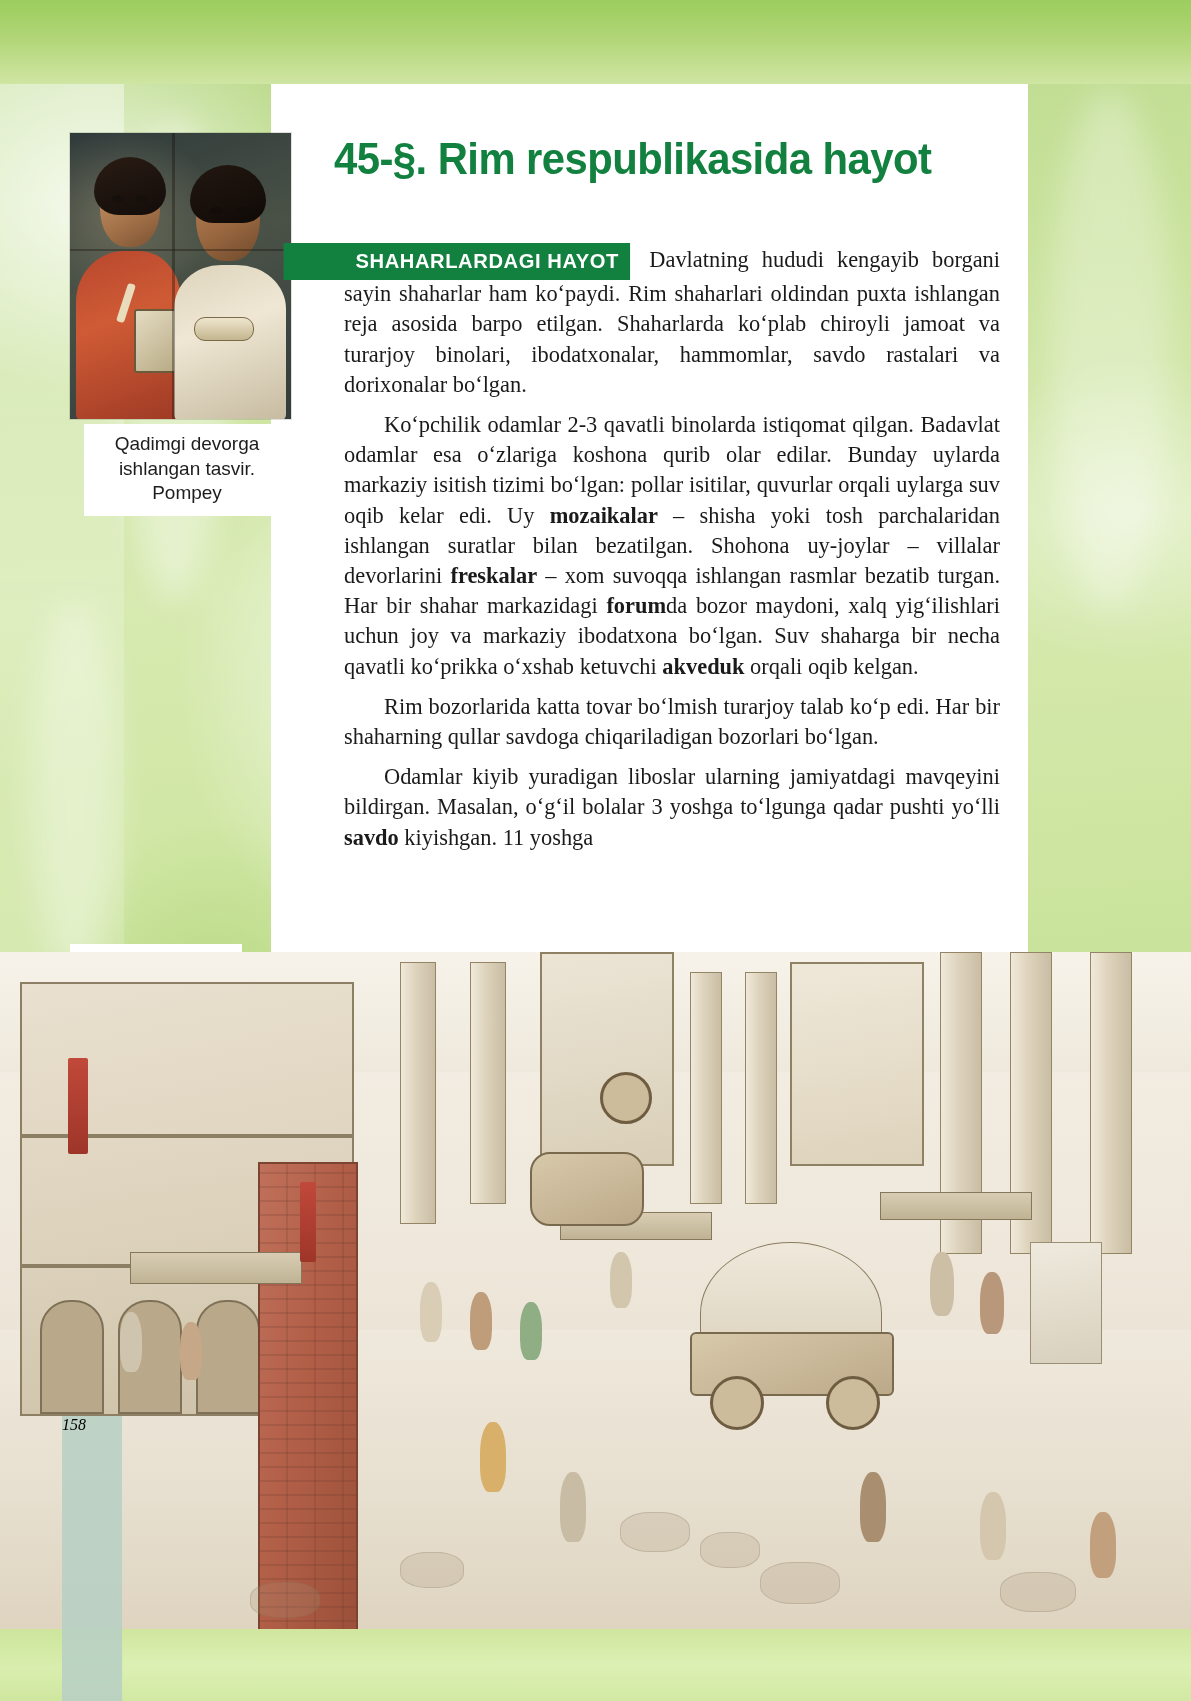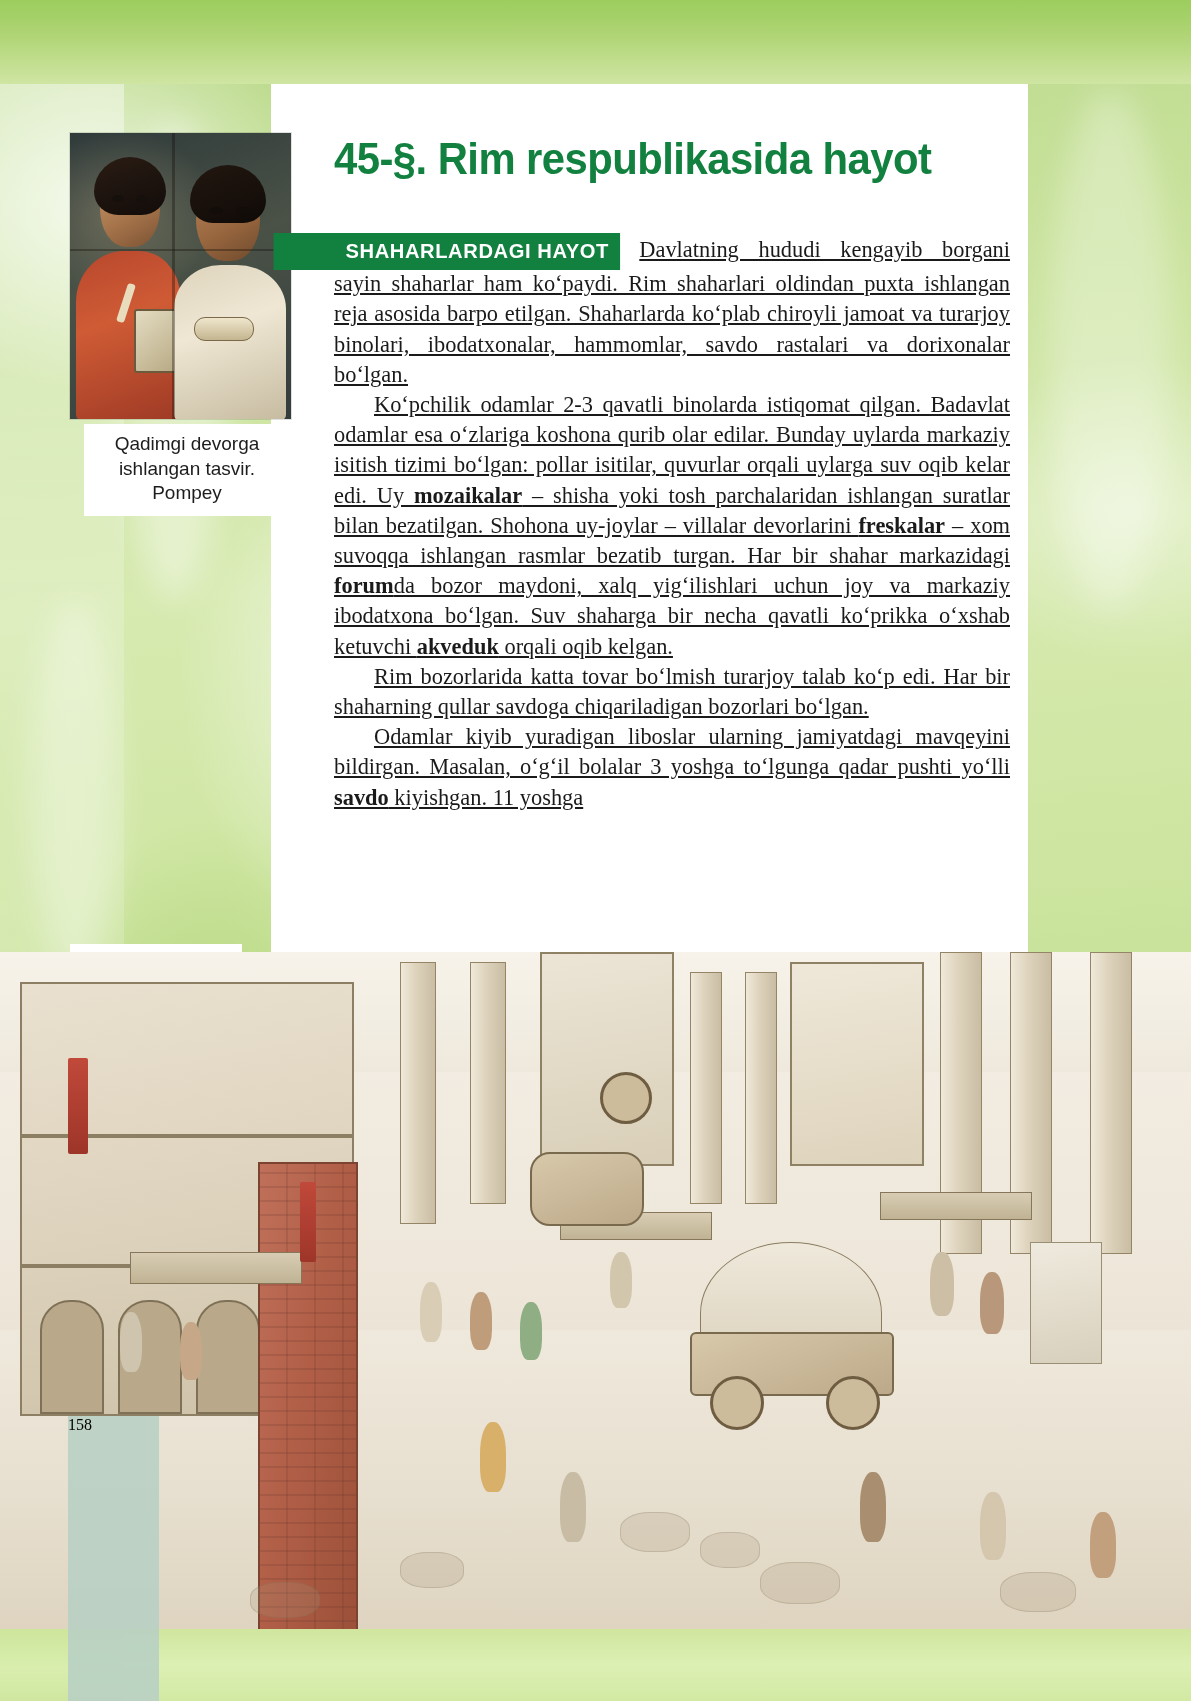--- a/index.html
+++ b/index.html
@@ -63,21 +63,21 @@
   }
 
   
   .body-col{
     position:absolute;left:334px;top:232px;width:676px;height:722px;
     font-family:"Liberation Serif",serif;
     font-size:22.4px;line-height:30.2px;color:#1a1a1a;
     text-align:justify;text-justify:inter-word;
     hyphens:manual;
   }
-  .body-col p{margin:0;text-indent:40px;text-decoration:underline;}
+  .body-col p{margin:10px;text-indent:40px;}
   .body-col p.first{text-indent:0;}
   .body-col b{font-weight:bold;}
 
   .rubric{
     display:inline-block;background:#12803f;color:#ffffff;
     font-family:"Liberation Sans",sans-serif;font-weight:bold;
     font-size:21px;letter-spacing:.6px;
     padding:3px 12px 4px 12px;margin-right:7px;
     transform:scaleX(.96);transform-origin:left center;
     vertical-align:baseline;position:relative;top:1px;
@@ -176,22 +176,23 @@
   .wheel{position:absolute;border-radius:50%;border:3px solid #6f5d42;background:#cdbc9c;}
   .crowd-dot{position:absolute;border-radius:45% 45% 35% 35%;}
   .cloth-roof{position:absolute;background:linear-gradient(180deg,#efe9dc,#dfd6c2);
     border:1px solid #8b7c60;border-radius:50% 50% 6px 6px/70% 70% 6px 6px;}
   .statue{position:absolute;background:linear-gradient(170deg,#efeade,#d8d0bd);
     border:1px solid #9a8f74;}
   .red-banner{position:absolute;background:linear-gradient(180deg,#c0493a,#9e3529);border-radius:2px;}
 
   
   .teal-stripe{
-    position:absolute;left:68px;top:1416px;width:91px;height:285px;
+    position:absolute;left:62px;top:1416px;width:60px;height:285px;
     background:rgba(183,207,196,.88);
+    font-style:italic;
   }
 </style>
 </head>
 <body>
 
 <div id="page">
 
   <div class="bg-base"></div>
   <div class="bg-streak" style="left:120px;top:120px;width:110px;height:480px;background:rgba(255,255,255,.40);"></div>
   <div class="bg-streak" style="left:30px;top:600px;width:90px;height:380px;background:rgba(255,255,255,.32);"></div>

